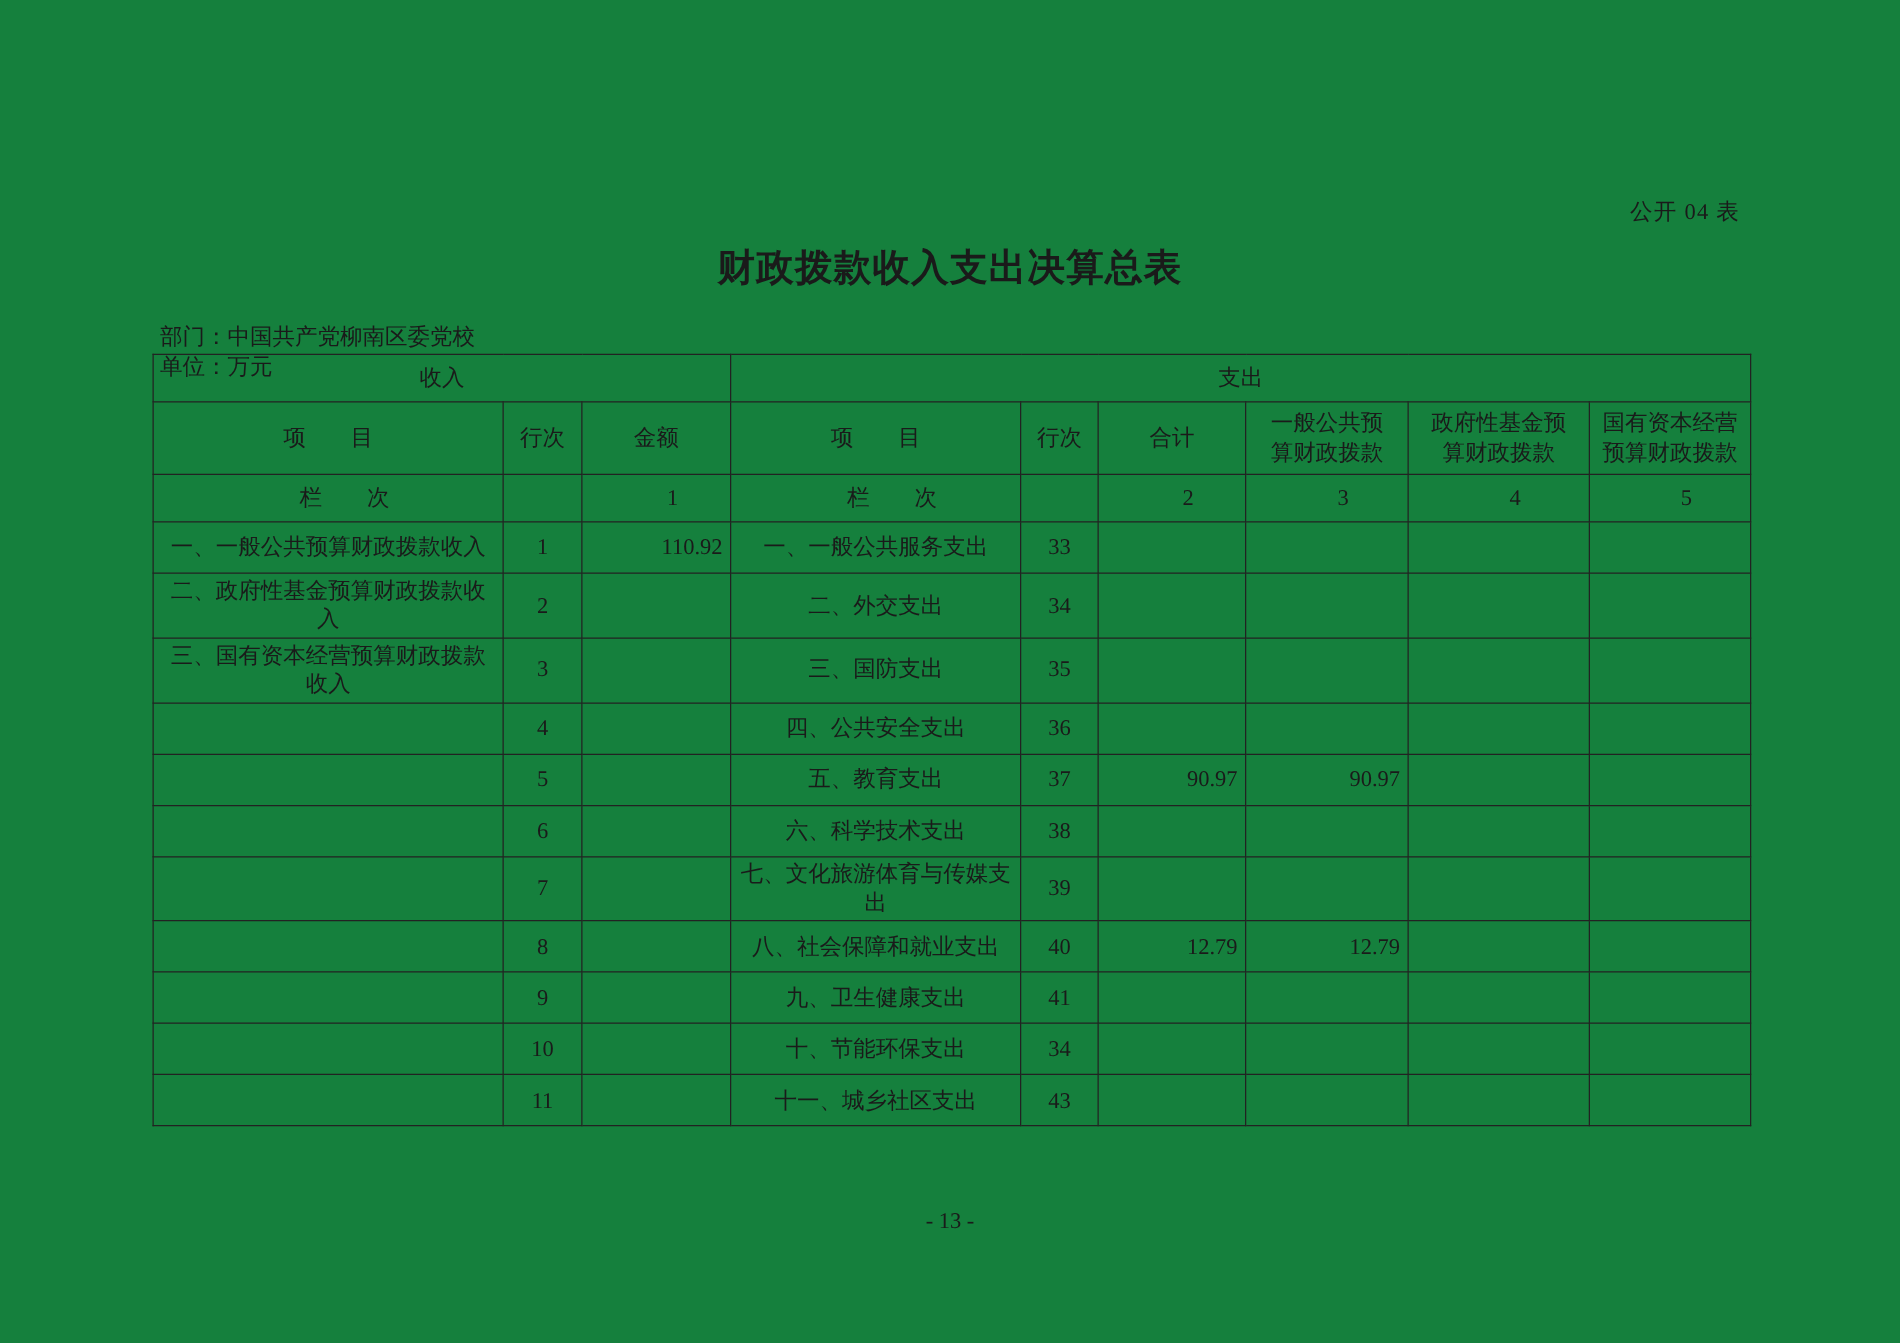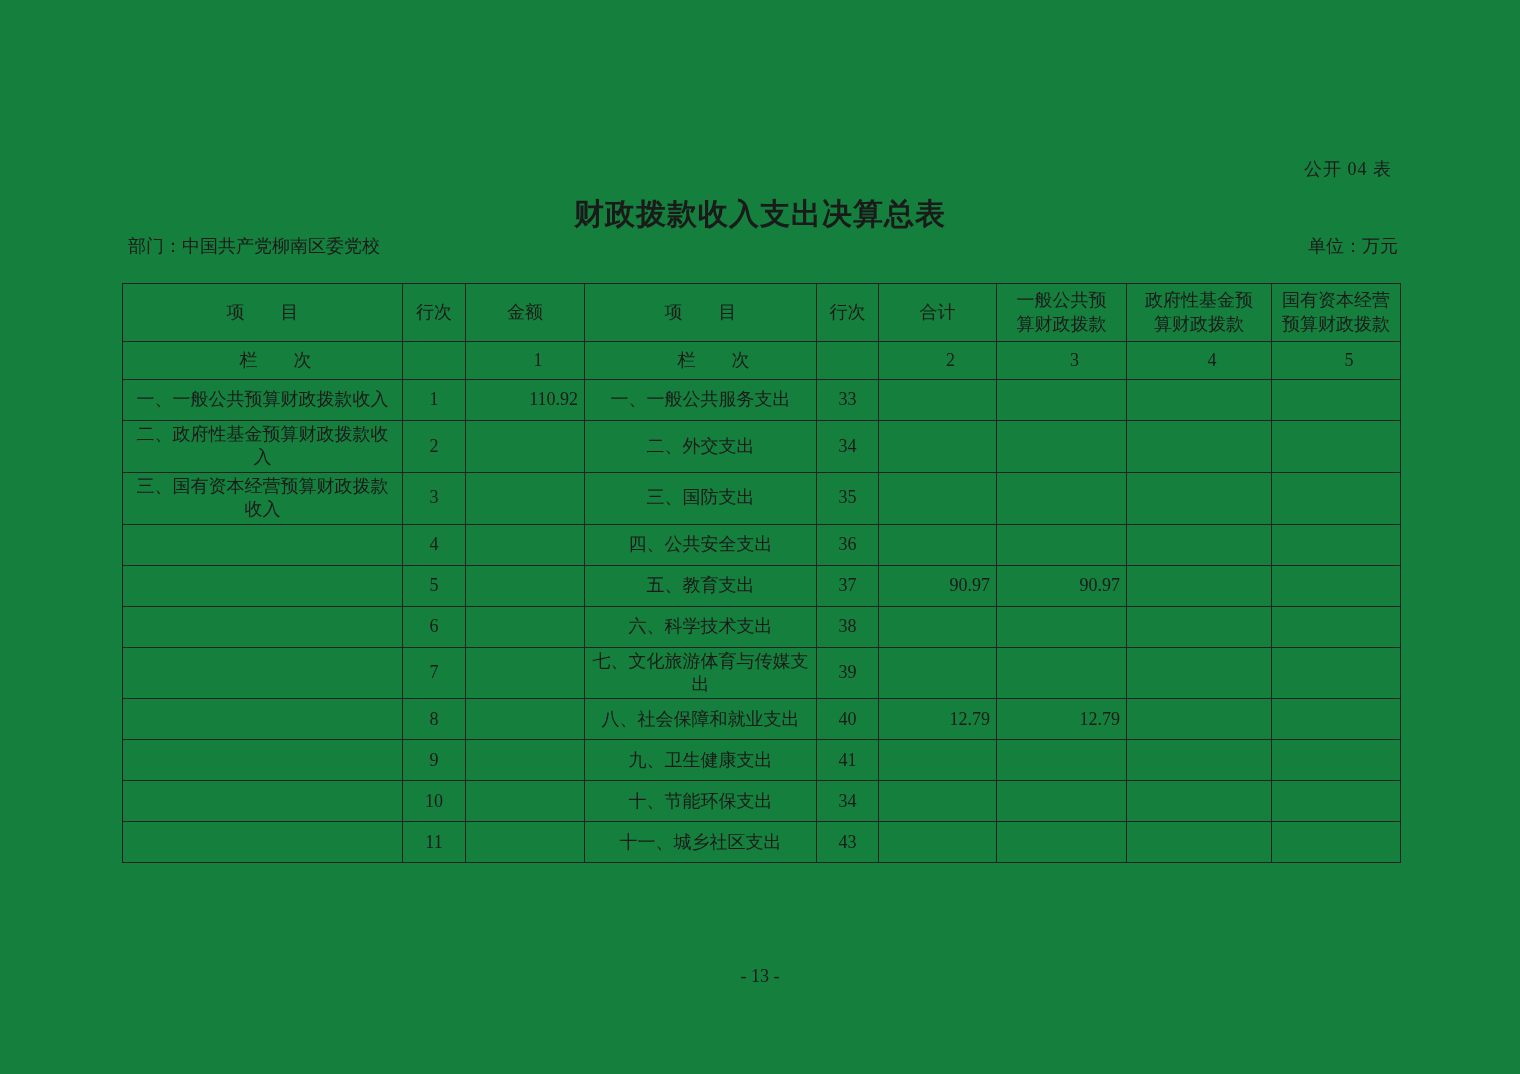--- a/index.html
+++ b/index.html
@@ -28,26 +28,27 @@
     left:0;
     width:100%;
     margin:0;
     text-align:center;
     font-size:30px;
     font-weight:bold;
     letter-spacing:1px;
   }
   .meta {
     position:absolute;
-    top:234px;
+    top:257px;
     left:128px;
     right:122px;
     display:flex;
     justify-content:space-between;
     font-size:18px;
+    flex-direction:column;
   }
   table.fin {
     position:absolute;
     top:283px;
     left:122px;
     width:1278px;
     border-collapse:collapse;
     table-layout:fixed;
     font-size:18px;
   }
@@ -106,20 +107,24 @@
       <col style="width:63px">
       <col style="width:119px">
       <col style="width:232px">
       <col style="width:62px">
       <col style="width:118px">
       <col style="width:130px">
       <col style="width:145px">
       <col style="width:129px">
     </colgroup>
     <thead>
+      <tr class="group-row">
+        <th colspan="3">收入</th>
+        <th colspan="6">支出</th>
+      </tr>
       <tr class="colhead-row">
         <th>项　　目</th>
         <th>行次</th>
         <th>金额</th>
         <th>项　　目</th>
         <th>行次</th>
         <th>合计</th>
         <th>一般公共预
 算财政拨款</th>
         <th>政府性基金预

